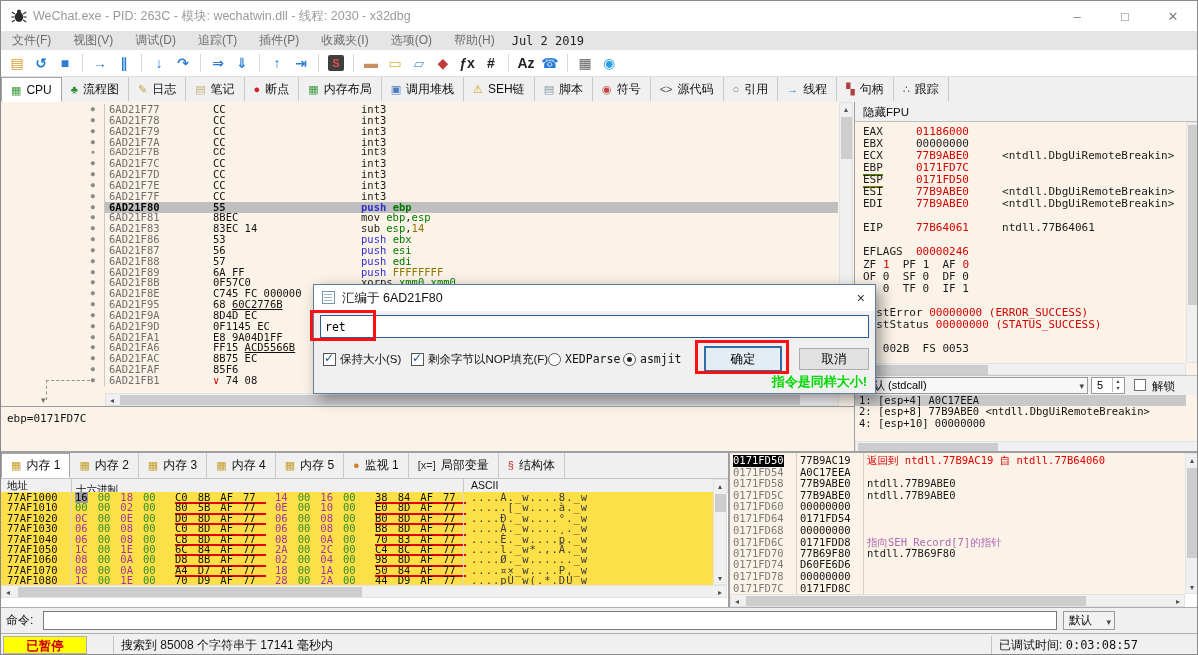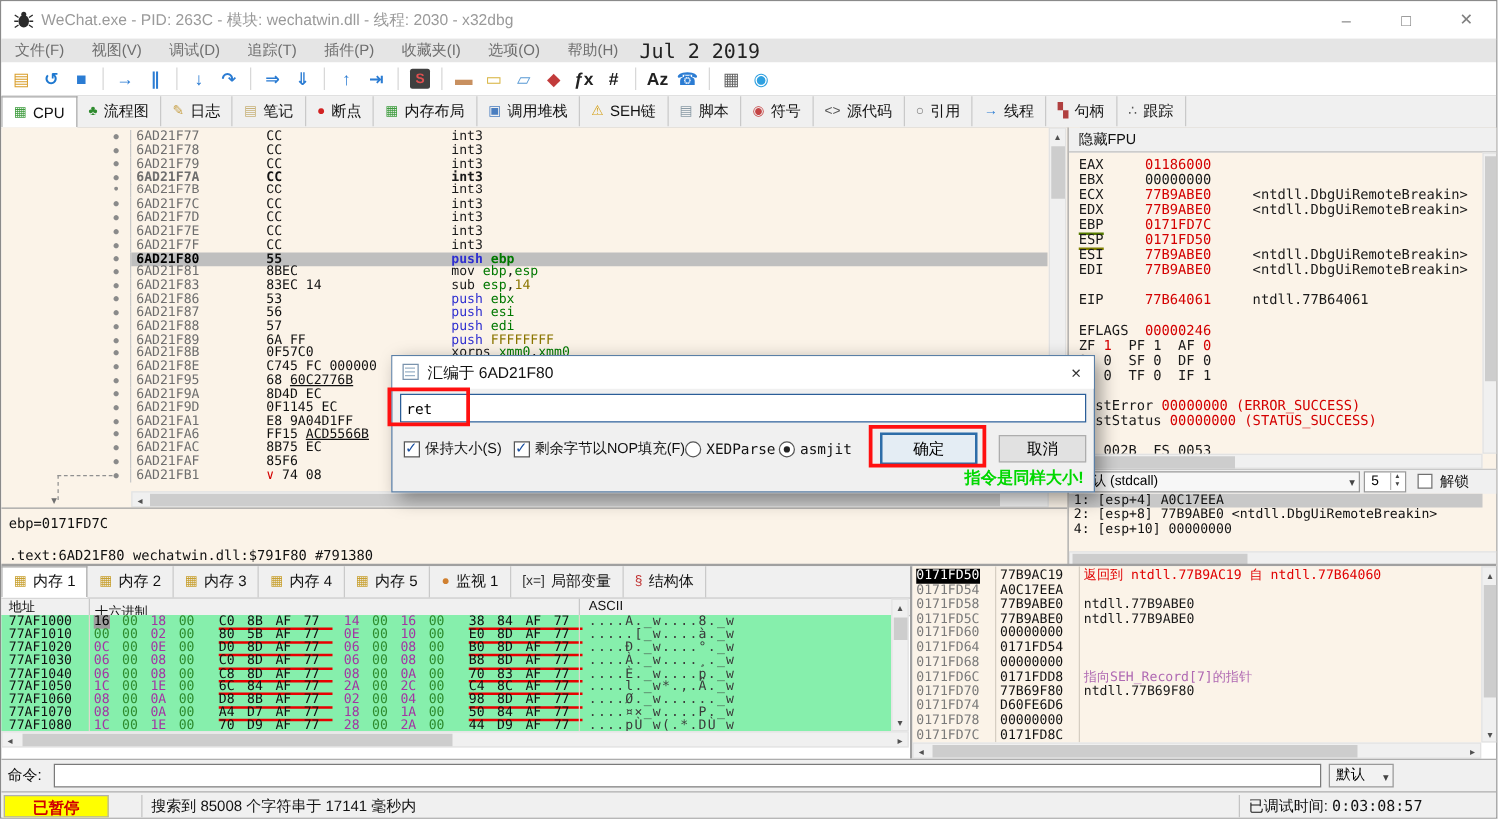--- a/index.html
+++ b/index.html
@@ -11,21 +11,21 @@
   
   .titlebar{position:absolute;left:0;top:0;width:100%;height:30px;background:#FFF;border-bottom:1px solid #E4E4E4;}
   .bugicon{position:absolute;left:10px;top:7px;width:16px;height:16px;}
   .wtitle{position:absolute;left:32px;top:0;line-height:30px;font-size:12.5px;color:#9A9A9A;}
   .wcontrols{position:absolute;right:0;top:0;height:30px;display:flex;}
   .wbtn{width:48px;height:30px;display:inline-flex;align-items:center;justify-content:center;color:#808080;font-size:13px;}
 
   
   .menubar{position:absolute;left:0;top:30px;width:100%;height:19px;display:flex;align-items:center;background:#e5e5e5;}
   .mitem{padding:0 11px;font-size:12px;color:#6E6E6E;line-height:19px;}
-  .mdate{font-family:"DejaVu Sans Mono",monospace;font-size:16px;color:#222;margin-left:6px;}
+  .mdate{font-family:"DejaVu Sans Mono",monospace;font-size:12px;color:#222;margin-left:6px;}
 
   
   .toolbar{position:absolute;left:0;top:49px;width:100%;height:27px;display:flex;align-items:center;background:#FFF;border-bottom:1px solid #E0E0E0;padding-left:4px;box-sizing:border-box;}
   .ticon{width:20px;height:20px;display:inline-flex;align-items:center;justify-content:center;font-size:14px;font-weight:bold;margin:0 2px;}
   .tbadge{font-size:11px;border-radius:2px;width:16px;height:16px;margin:0 4px;}
   .tsep{width:1px;height:18px;background:#D8D8D8;margin:0 5px;display:inline-block;}
 
   
   .tabbar{position:absolute;left:0;top:76px;width:100%;height:25px;background:#F0F0F0;border-bottom:1px solid #ABABAB;display:flex;}
   .tab{height:24px;line-height:24px;padding:0 9px;font-size:12px;color:#111;border-right:1px solid #C9C9C9;display:flex;align-items:center;box-sizing:border-box;}
@@ -88,21 +88,21 @@
   
   .memtabs{position:absolute;left:0;top:452px;width:727px;height:26px;background:#F0F0F0;border-bottom:1px solid #C4C4C4;display:flex;box-sizing:border-box;}
   .tabb{height:25px;line-height:25px;padding:0 9px;font-size:12px;color:#111;border-right:1px solid #C9C9C9;display:flex;align-items:center;box-sizing:border-box;}
   .tabbsel{background:#FFF;border:1px solid #A5A5A5;border-bottom:1px solid #FFF;}
   .memheader{position:absolute;left:0;top:478px;width:727px;height:13px;background:#F0F0F0;border-bottom:1px solid #C8C8C8;font-size:10.5px;color:#111;}
   .mh-addr{position:absolute;left:6px;top:0;}
   .mh-hex{position:absolute;left:75px;top:4px;}
   .mh-ascii{position:absolute;left:470px;top:0;}
   .mh-sep1{position:absolute;left:70px;top:0;width:1px;height:13px;background:#C8C8C8;}
   .mh-sep2{position:absolute;left:462px;top:0;width:1px;height:13px;background:#C8C8C8;}
-  #memrows{position:absolute;left:0;top:491px;width:712px;height:93px;background:#86efac;overflow:hidden;}
+  #memrows{position:absolute;left:0;top:491px;width:712px;height:93px;background:#fde047;overflow:hidden;}
   .memcol1{position:absolute;left:70px;top:491px;width:1px;height:93px;background:#E0D8CC;}
   .memcol2{position:absolute;left:462px;top:491px;width:1px;height:93px;background:#E0D8CC;}
   .mrow{position:absolute;left:0;width:712px;height:10.4px;line-height:10.4px;font-family:"DejaVu Sans Mono",monospace;font-size:10.5px;white-space:pre;}
   .maddr{position:absolute;left:6px;color:#111;}
   .mgrp{position:absolute;display:inline-block;}
   .mgrp span{margin-right:10px;}
   .grp-u{border-bottom:2px solid #E80000;}
   .mz{color:#2E8B2E;} .mm{color:#A335A3;} .mp{color:#101010;}
   .msel{background:#9C9C9C;color:#000;}
   .mascii{position:absolute;left:470px;color:#3A3A3A;letter-spacing:1px;}
@@ -290,21 +290,21 @@
         <span class="tabico" style="color: rgb(85, 85, 85);">∴</span>
         <span class="tablbl">跟踪</span>
       </div>
     </div>
 
   <div class="disasm">
     <div id="disasm-rows">
         <div class="drow" style="top: 2px;"><span class="dmargin">●</span><span class="dcells"><span class="daddr">6AD21F77</span><span class="dbytes">CC</span><span class="dinstr"><span class="tk-k">int3</span></span></span></div>
         <div class="drow" style="top: 12.84px;"><span class="dmargin">●</span><span class="dcells"><span class="daddr">6AD21F78</span><span class="dbytes">CC</span><span class="dinstr"><span class="tk-k">int3</span></span></span></div>
         <div class="drow" style="top: 23.68px;"><span class="dmargin">●</span><span class="dcells"><span class="daddr">6AD21F79</span><span class="dbytes">CC</span><span class="dinstr"><span class="tk-k">int3</span></span></span></div>
-        <div class="drow" style="top: 34.52px; font-weight: bold;"><span class="dmargin">●</span><span class="dcells"><span class="daddr">6AD21F7A</span><span class="dbytes">CC</span><span class="dinstr"><span class="tk-k">int3</span></span></span></div>
+        <div class="drow" style="top: 34.52px;"><span class="dmargin">●</span><span class="dcells"><span class="daddr">6AD21F7A</span><span class="dbytes">CC</span><span class="dinstr"><span class="tk-k">int3</span></span></span></div>
         <div class="drow" style="top: 45.36px; font-family: Liberation Mono, monospace;"><span class="dmargin">●</span><span class="dcells"><span class="daddr">6AD21F7B</span><span class="dbytes">CC</span><span class="dinstr"><span class="tk-k">int3</span></span></span></div>
         <div class="drow" style="top: 56.2px;"><span class="dmargin">●</span><span class="dcells"><span class="daddr">6AD21F7C</span><span class="dbytes">CC</span><span class="dinstr"><span class="tk-k">int3</span></span></span></div>
         <div class="drow" style="top: 67.04px;"><span class="dmargin">●</span><span class="dcells"><span class="daddr">6AD21F7D</span><span class="dbytes">CC</span><span class="dinstr"><span class="tk-k">int3</span></span></span></div>
         <div class="drow" style="top: 77.88px;"><span class="dmargin">●</span><span class="dcells"><span class="daddr">6AD21F7E</span><span class="dbytes">CC</span><span class="dinstr"><span class="tk-k">int3</span></span></span></div>
         <div class="drow" style="top: 88.72px;"><span class="dmargin">●</span><span class="dcells"><span class="daddr">6AD21F7F</span><span class="dbytes">CC</span><span class="dinstr"><span class="tk-k">int3</span></span></span></div>
         <div class="drow dsel" style="top: 99.56px;"><span class="dmargin">●</span><span class="dcells"><span class="daddr">6AD21F80</span><span class="dbytes">55</span><span class="dinstr"><span class="tk-b">push</span><span class="tk-k"> </span><span class="tk-g">ebp</span></span></span></div>
         <div class="drow" style="top: 110.4px;"><span class="dmargin">●</span><span class="dcells"><span class="daddr">6AD21F81</span><span class="dbytes">8BEC</span><span class="dinstr"><span class="tk-k">mov </span><span class="tk-g">ebp</span><span class="tk-k">,</span><span class="tk-g">esp</span></span></span></div>
         <div class="drow" style="top: 121.24px;"><span class="dmargin">●</span><span class="dcells"><span class="daddr">6AD21F83</span><span class="dbytes">83EC 14</span><span class="dinstr"><span class="tk-k">sub </span><span class="tk-g">esp</span><span class="tk-k">,</span><span class="tk-o">14</span></span></span></div>
         <div class="drow" style="top: 132.08px;"><span class="dmargin">●</span><span class="dcells"><span class="daddr">6AD21F86</span><span class="dbytes">53</span><span class="dinstr"><span class="tk-b">push</span><span class="tk-k"> </span><span class="tk-g">ebx</span></span></span></div>
         <div class="drow" style="top: 142.92px;"><span class="dmargin">●</span><span class="dcells"><span class="daddr">6AD21F87</span><span class="dbytes">56</span><span class="dinstr"><span class="tk-b">push</span><span class="tk-k"> </span><span class="tk-g">esi</span></span></span></div>
@@ -330,30 +330,28 @@
       <div class="sbarr" style="left:0;bottom:0;">▾</div>
     </div>
     <div class="sbh" style="left:104px;top:291px;width:734px;height:13px;">
       <div class="sbarr" style="left:0;top:0;">◂</div>
       <div class="sbthumb" style="left:14px;top:1px;width:680px;height:10px;"></div>
     </div>
   </div>
 
   <div class="infopane">
     <div class="infoline1">ebp=0171FD7C</div>
-    <div class="infoline2">.text:6AD21F80 wechatwin.dll:$791F80 #791380</div>
   </div>
 
   <div class="registers">
     <div class="fpubtn">隐藏FPU</div>
     <div id="reg-lines">
         <div class="rline"><span class="tk-k">EAX     </span><span class="tk-r">01186000</span></div>
         <div class="rline"><span class="tk-k">EBX     </span><span class="tk-k">00000000</span></div>
         <div class="rline"><span class="tk-k">ECX     </span><span class="tk-r">77B9ABE0</span><span class="tk-k">     </span><span class="tk-k">&lt;ntdll.DbgUiRemoteBreakin&gt;</span></div>
-        <div class="rline"><span class="tk-k">EDX     </span><span class="tk-r">77B9ABE0</span><span class="tk-k">     </span><span class="tk-k">&lt;ntdll.DbgUiRemoteBreakin&gt;</span></div>
         <div class="rline"><span class="tk-ug">EBP</span><span class="tk-k">     </span><span class="tk-r">0171FD7C</span></div>
         <div class="rline"><span class="tk-uo">ESP</span><span class="tk-k">     </span><span class="tk-r">0171FD50</span></div>
         <div class="rline"><span class="tk-k">ESI     </span><span class="tk-r">77B9ABE0</span><span class="tk-k">     </span><span class="tk-k">&lt;ntdll.DbgUiRemoteBreakin&gt;</span></div>
         <div class="rline"><span class="tk-k">EDI     </span><span class="tk-r">77B9ABE0</span><span class="tk-k">     </span><span class="tk-k">&lt;ntdll.DbgUiRemoteBreakin&gt;</span></div>
         <div class="rline"></div>
         <div class="rline"><span class="tk-k">EIP     </span><span class="tk-r">77B64061</span><span class="tk-k">     </span><span class="tk-k">ntdll.77B64061</span></div>
         <div class="rline"></div>
         <div class="rline"><span class="tk-k">EFLAGS  </span><span class="tk-r">00000246</span></div>
         <div class="rline"><span class="tk-k">ZF </span><span class="tk-r">1</span><span class="tk-k">  PF </span><span class="tk-k">1</span><span class="tk-k">  AF </span><span class="tk-r">0</span></div>
         <div class="rline"><span class="tk-k">OF 0  SF 0  DF 0</span></div>

